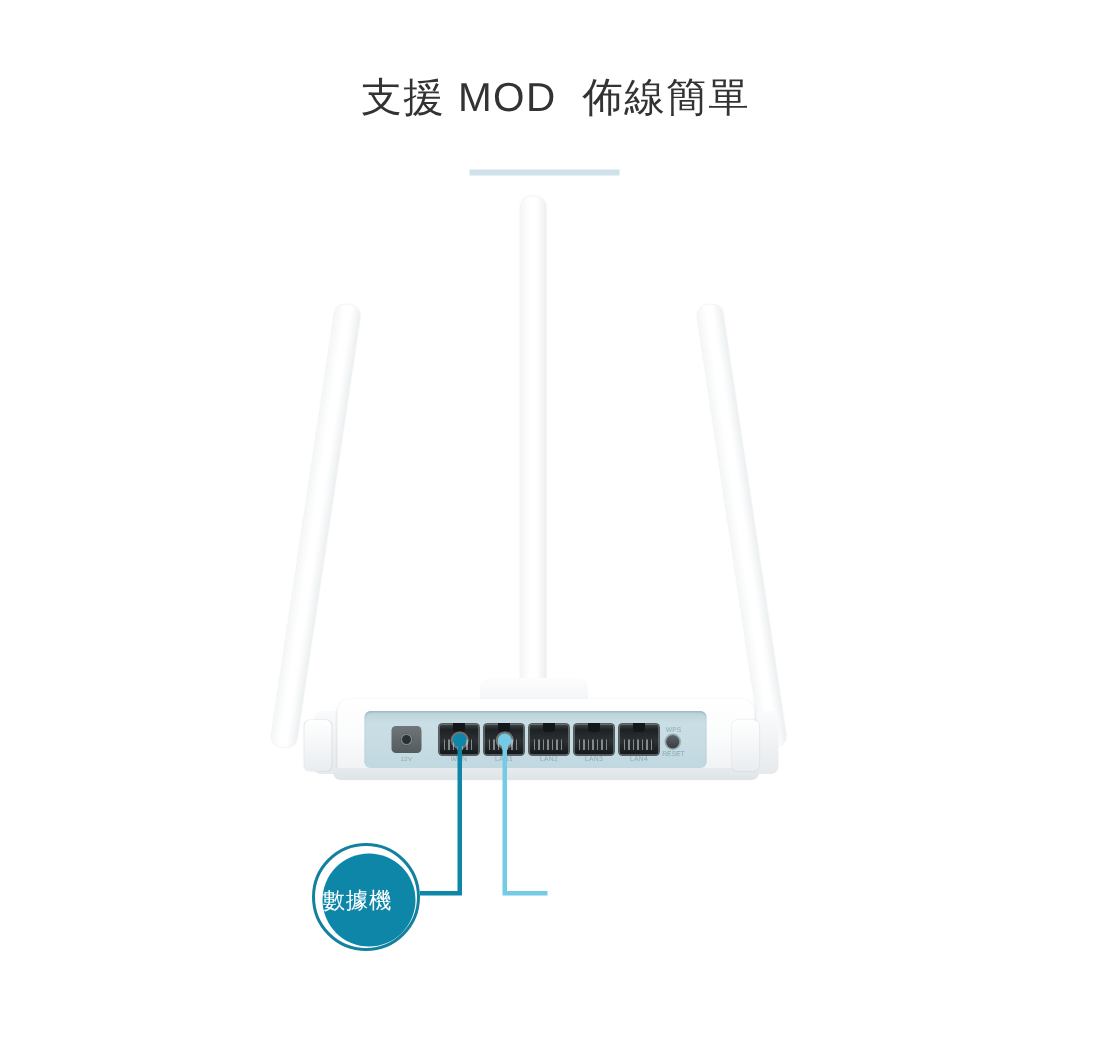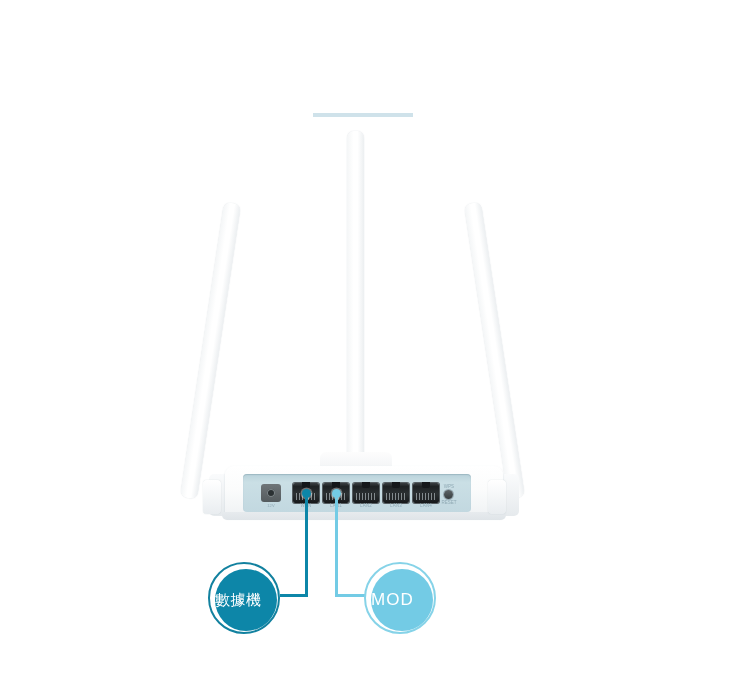--- a/index.html
+++ b/index.html
@@ -171,20 +171,21 @@
   .bubble.modem .inner{background:#0d86a8;}
   .bubble.mod{border:2px solid #86d3e8;}
   .bubble.mod .inner{background:#73cbe5;}
   .bubble.mod .txt{font-size:17px;letter-spacing:1px;}
 </style>
 </head>
 <body>
 
 <div class="stage">
 
+  <div class="title">支援 MOD  佈線簡單</div>
   <div class="divider"></div>
 
   <div class="router">
 
     <div class="ant ant-left"></div>
     <div class="ant ant-center"></div>
     <div class="ant ant-right"></div>
 
     <div class="ant-foot"></div>
 
@@ -227,19 +228,14 @@
   <div class="dot" style="left:332px;top:489px;background:#73cbe5;"></div>
   <div class="conn conn-v" style="left:335px;top:493px;height:101px;background:#73cbe5;"></div>
   <div class="conn conn-h" style="left:335px;top:594px;width:30px;background:#73cbe5;"></div>
 
   <div class="bubble modem" style="left:208px;top:562px;">
     <div class="inner">
       <span class="txt">數據機</span>
     </div>
   </div>
 
-  <div class="bubble mod" style="left:364px;top:562px;">
-    <div class="inner">
-      <span class="txt">MOD</span>
-    </div>
-  </div>
 
 </div>
 
 </body></html>

